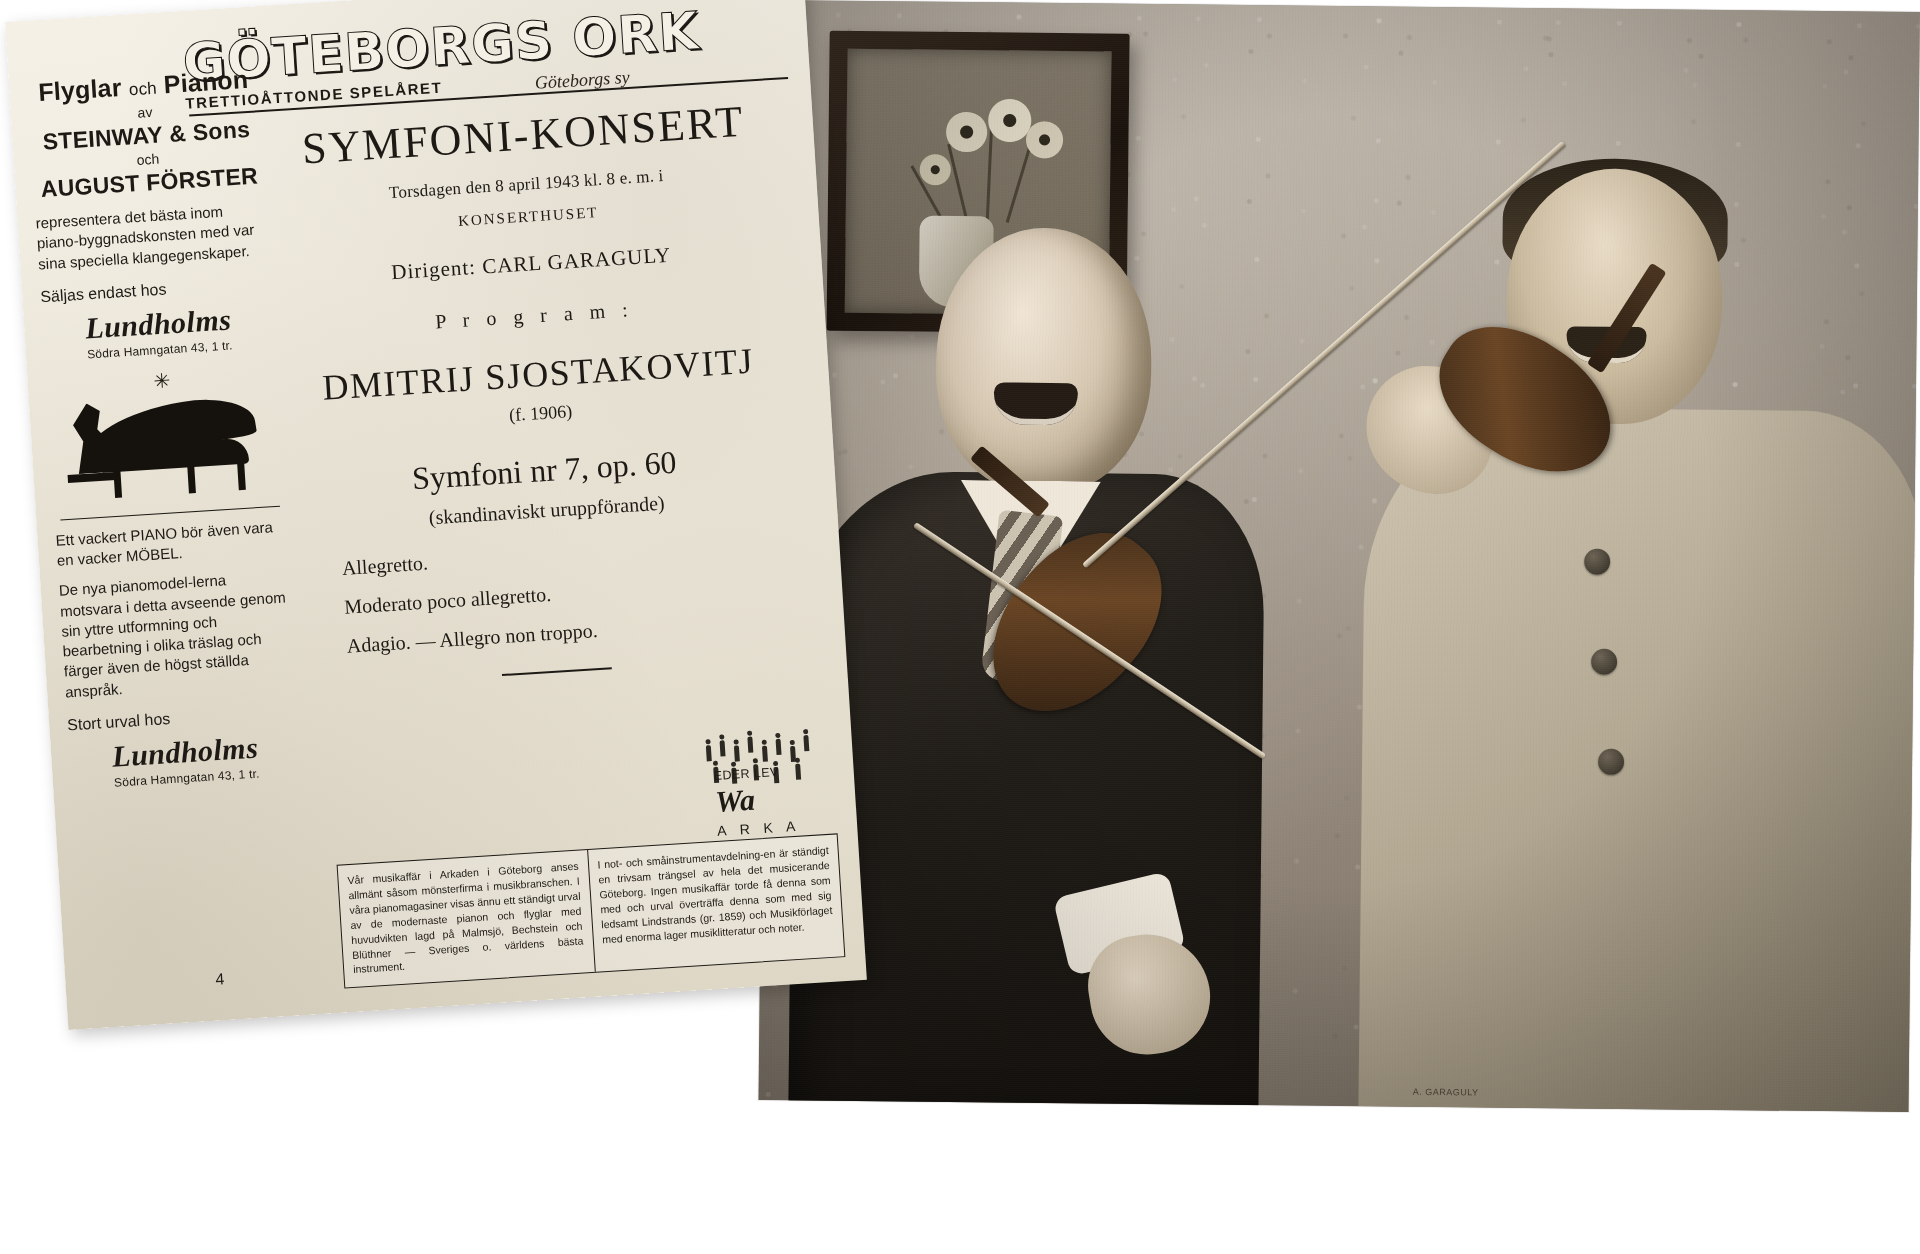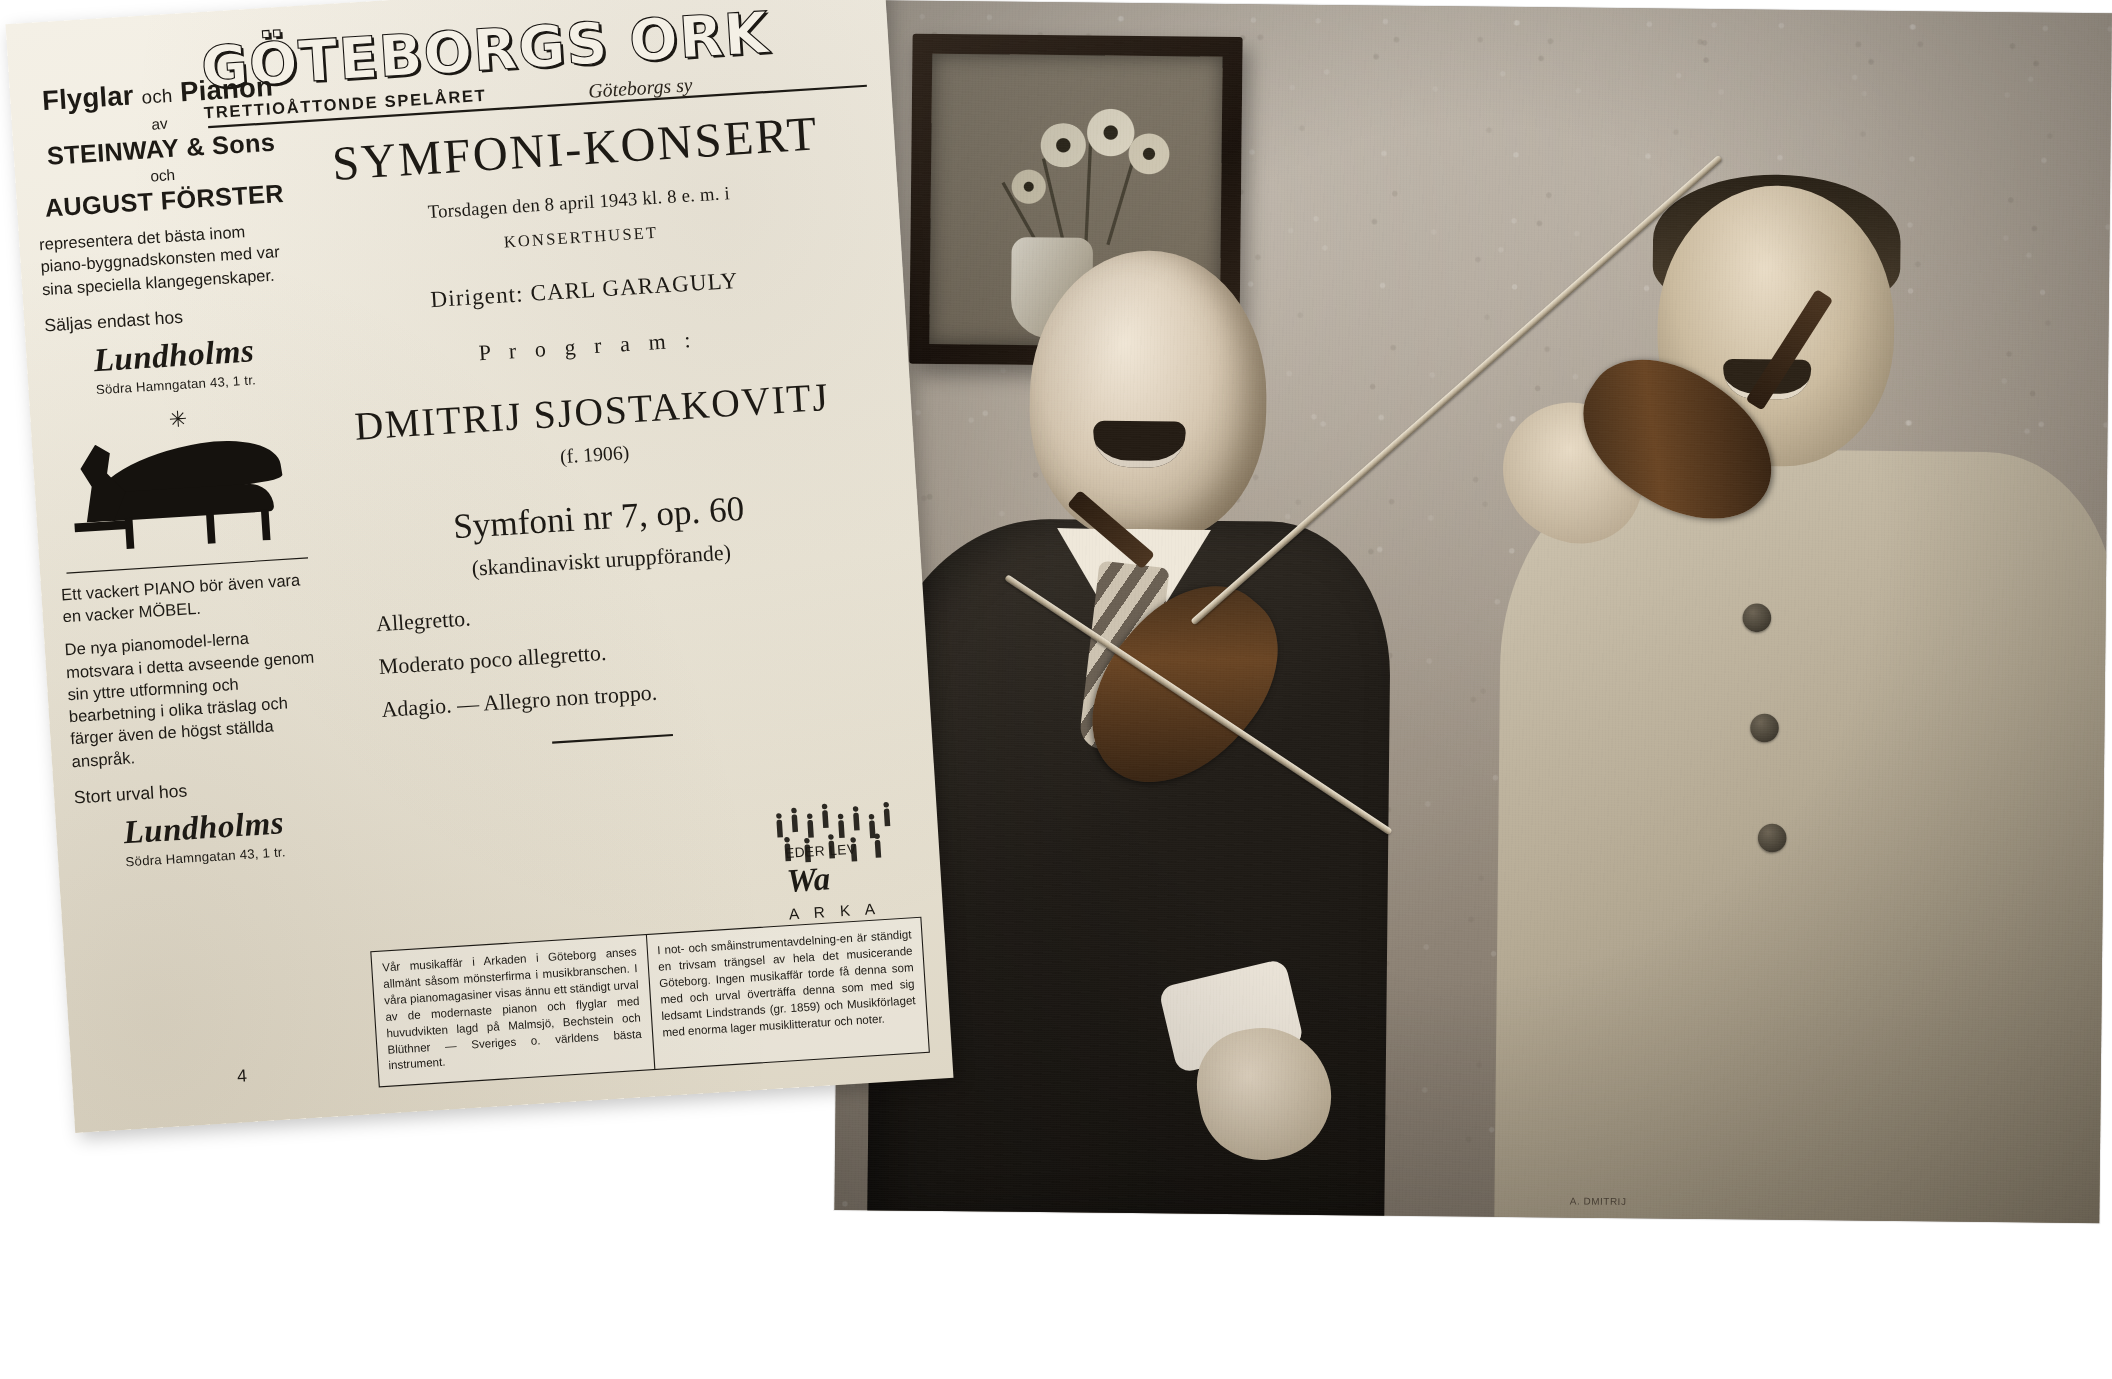--- a/index.html
+++ b/index.html
@@ -532,21 +532,21 @@
     <div class="button-dot" style="left:836px; top:740px;"></div>
     <div class="silhouette" id="man-right-hand"></div>
 
     <div class="violin-body" style="left:700px; top:300px; width:120px; height:185px; transform:rotate(-58deg);"></div>
     <div class="violin-neck" style="left:800px; top:300px; width:120px; height:18px; transform:rotate(-58deg);"></div>
     <div class="bow" style="left:320px; top:560px; width:640px; transform:rotate(-42deg); transform-origin:left center;"></div>
 
     <div class="ph-vignette"></div>
     <div class="ph-grain"></div>
 
-    <div class="photo-credit">A. DMITRIJ</div>
+    <div class="photo-credit">A. GARAGULY</div>
   </div>
 
   <div id="programme">
     <div class="paper-tint"></div>
 
     <div class="masthead">
       <div class="big">GÖTEBORGS ORK</div>
       <div class="sub">TRETTIOÅTTONDE SPELÅRET</div>
       <div class="script">Göteborgs sy</div>
     </div>

